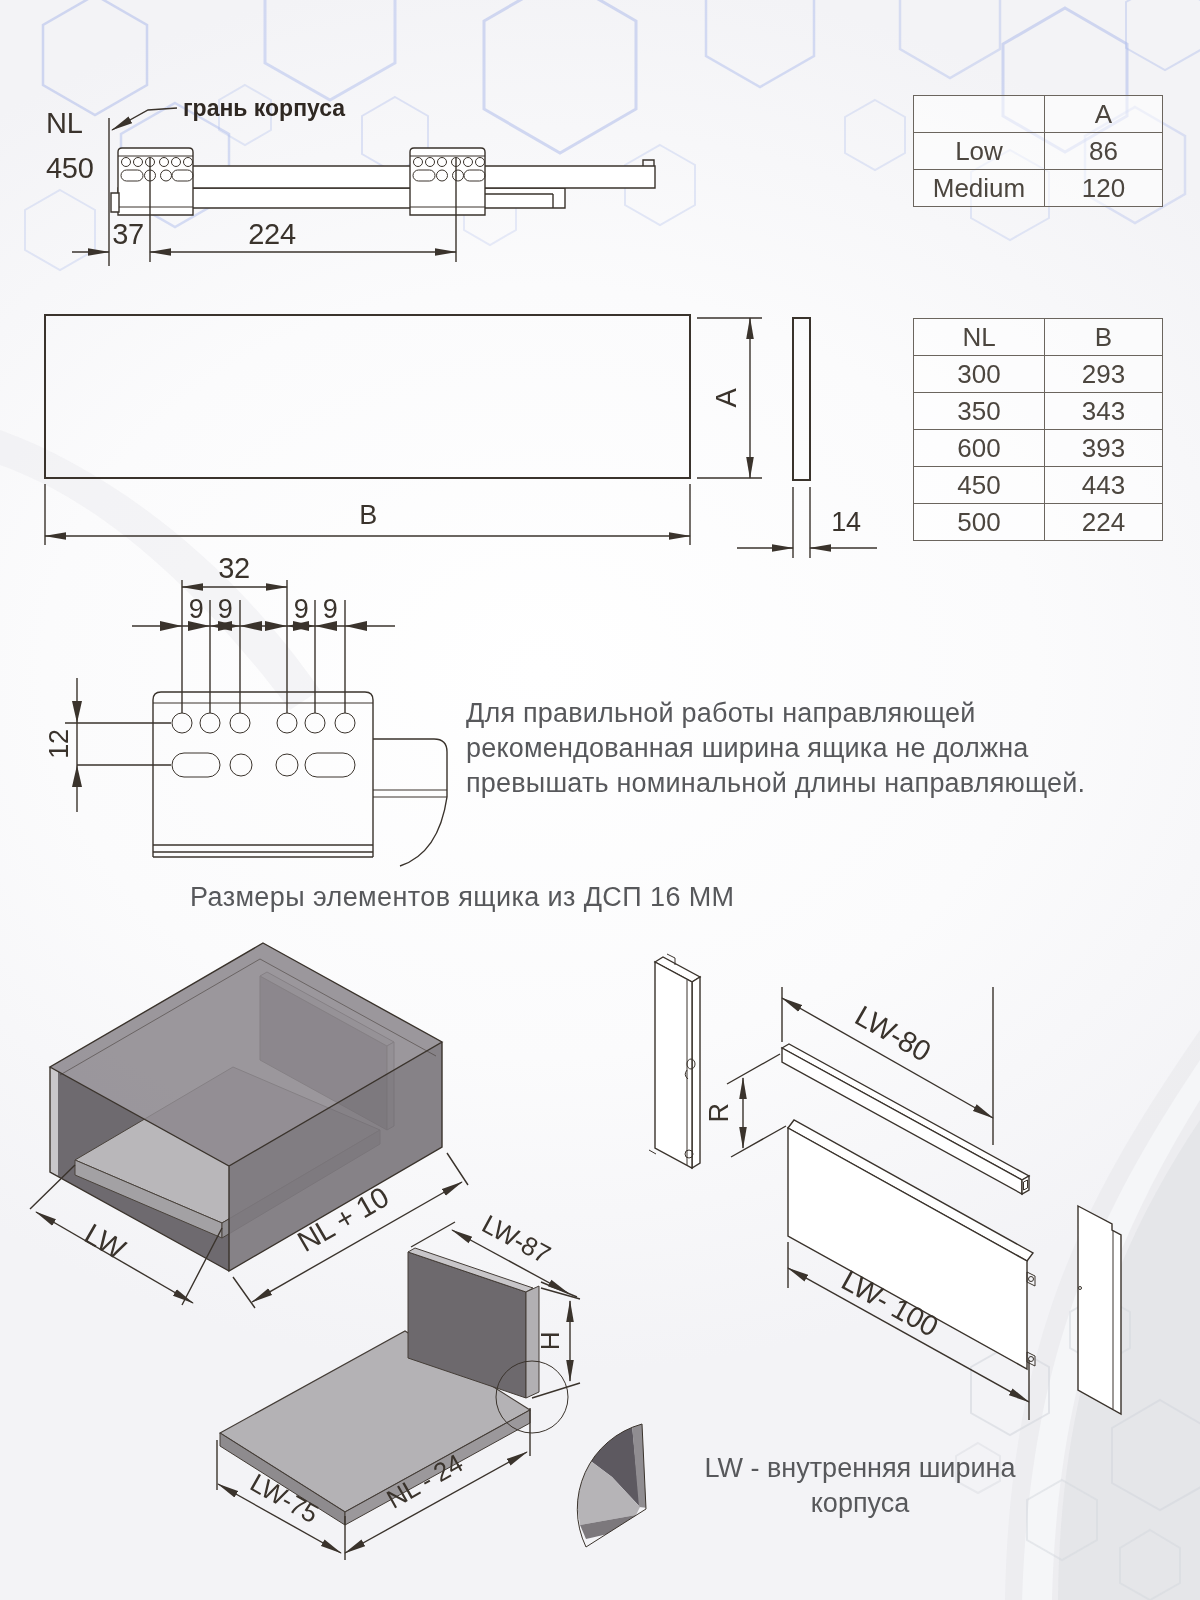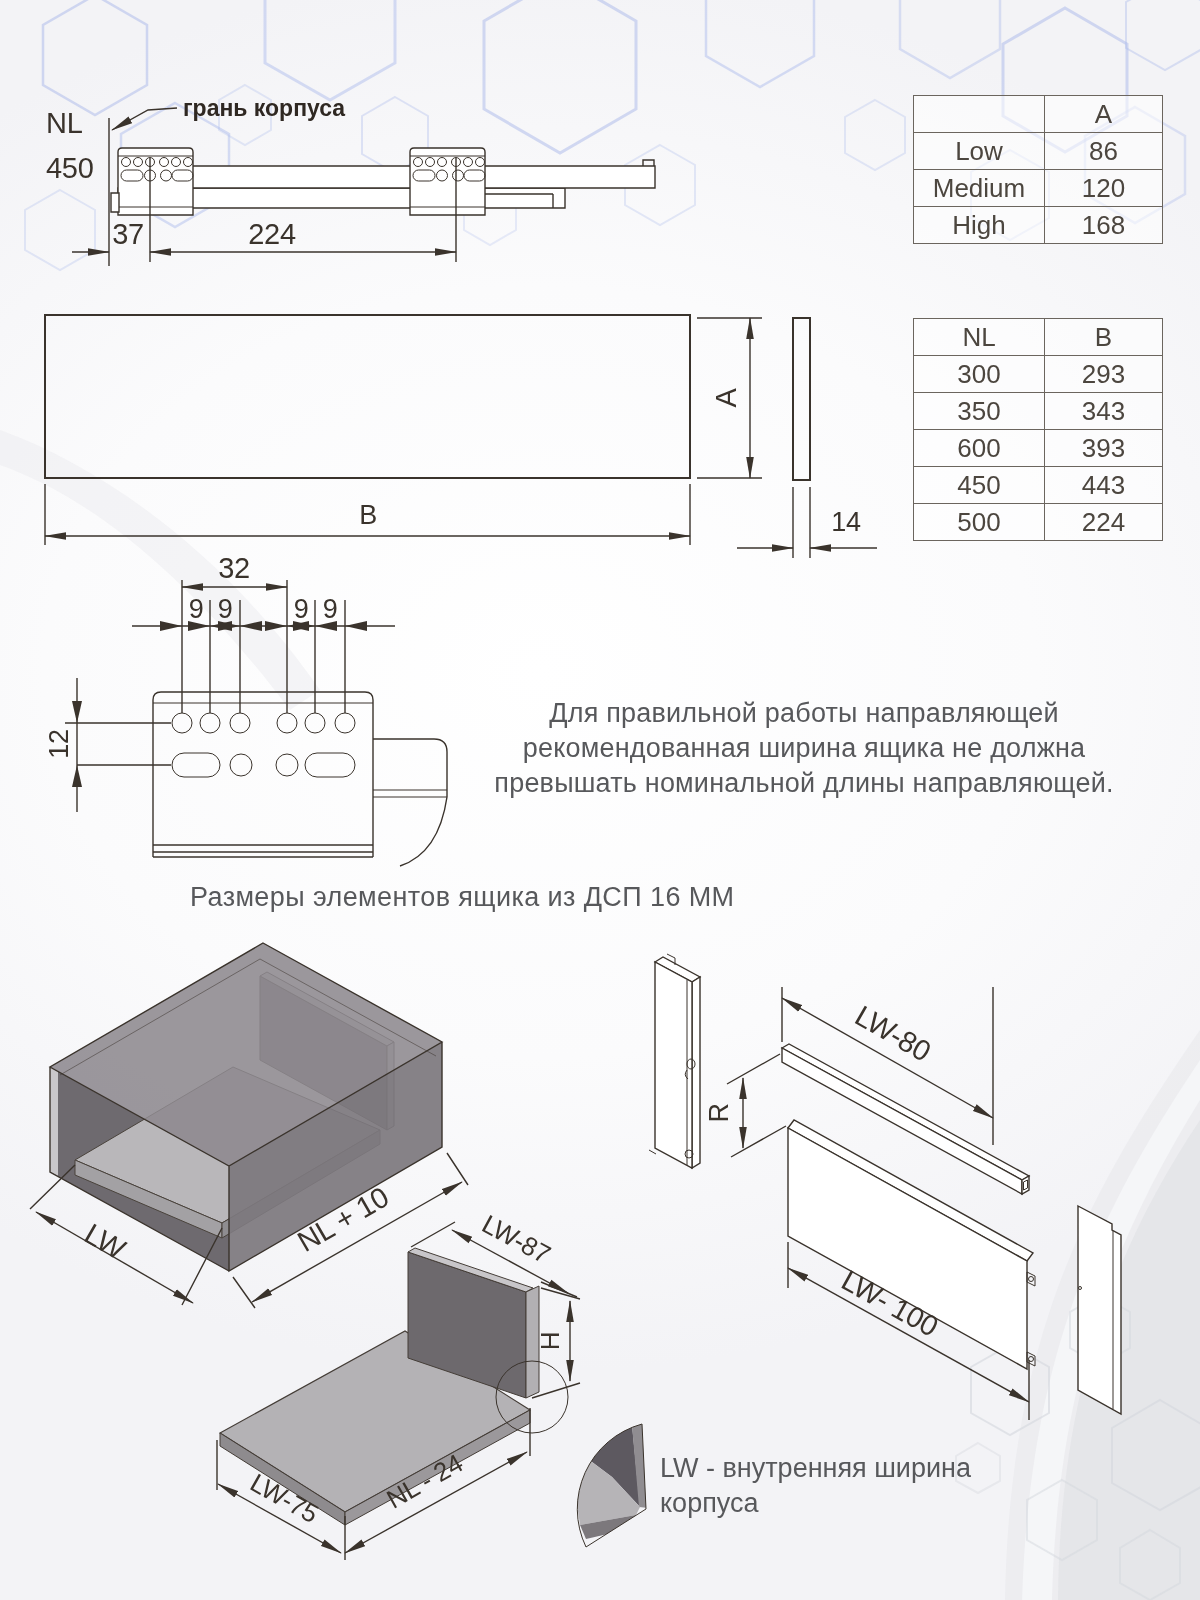--- a/index.html
+++ b/index.html
@@ -4,23 +4,23 @@
 <style>
   html,body{margin:0;padding:0;background:#e9e9ec;}
   .page{position:relative;width:1200px;height:1600px;overflow:hidden;
         background:radial-gradient(ellipse 900px 700px at 45% 42%, #ffffff 0%, #fbfbfc 55%, #f3f3f6 100%);
         font-family:"Liberation Sans",sans-serif;}
   svg{position:absolute;left:0;top:0;}
   .t{position:absolute;border-collapse:collapse;table-layout:fixed;
      font:26px/1 "Liberation Sans",sans-serif;color:#4c463f;text-align:center;background:rgba(255,255,255,.55);}
   .t td{border:1.6px solid #6b655e;height:36px;vertical-align:middle;padding:0;}
   .txt{position:absolute;color:#57585b;font-family:"Liberation Sans",sans-serif;}
-  #note{left:466px;top:696px;width:676px;font-size:27px;line-height:35px;letter-spacing:.2px;text-align:center;}
+  #note{left:466px;top:696px;width:676px;font-size:27px;line-height:35px;letter-spacing:.2px;}
   #section-title{left:190px;top:882px;width:800px;font-size:27px;letter-spacing:.4px;}
-  #caption{left:660px;top:1451px;width:400px;font-size:27px;line-height:35px;}
+  #caption{left:660px;top:1451px;width:400px;text-align:center;font-size:27px;line-height:35px;}
   
   .ln{stroke:#3a332c;stroke-width:1.4;fill:none;}
   .ln2{stroke:#3a332c;stroke-width:2;fill:none;}
   .lnw{stroke:#3a332c;stroke-width:1.4;fill:#ffffff;}
   .thin{stroke:#3a332c;stroke-width:1;fill:none;}
   .d{font:27px "Liberation Sans",sans-serif;fill:#3a332c;letter-spacing:-0.3px;}
   .d29{font-size:29px;}
   .d26{font-size:26px;}
   .callout{font:bold 23px "Liberation Sans",sans-serif;fill:#2f2822;}
   .hexb{stroke:#a9b8ea;fill:none;}
@@ -323,24 +323,20 @@
     <td>A</td>
   </tr>
   <tr>
     <td>Low</td>
     <td>86</td>
   </tr>
   <tr>
     <td>Medium</td>
     <td>120</td>
   </tr>
-  <tr>
-    <td>High</td>
-    <td>168</td>
-  </tr>
 </tbody>
     </table>
 
 <table class="t" style="left:913px;top:318px;width:249px;">
   <colgroup>
         <col style="width:131px">
         <col style="width:118px">
       </colgroup>
   <tbody>
         <tr>

